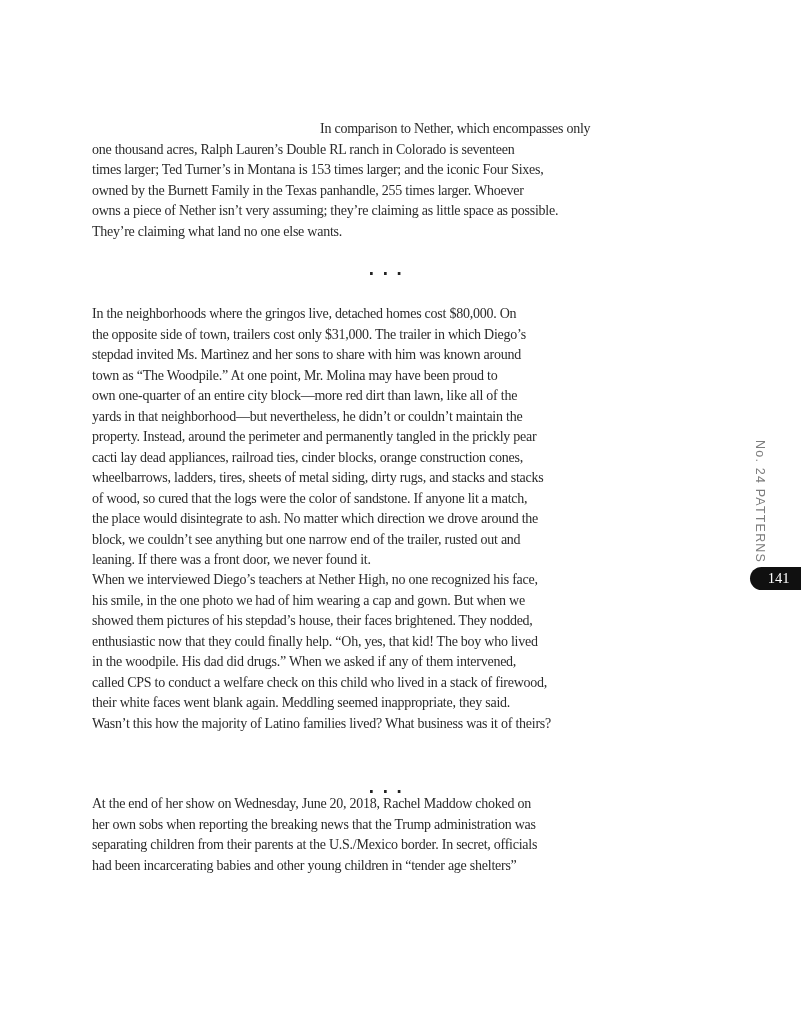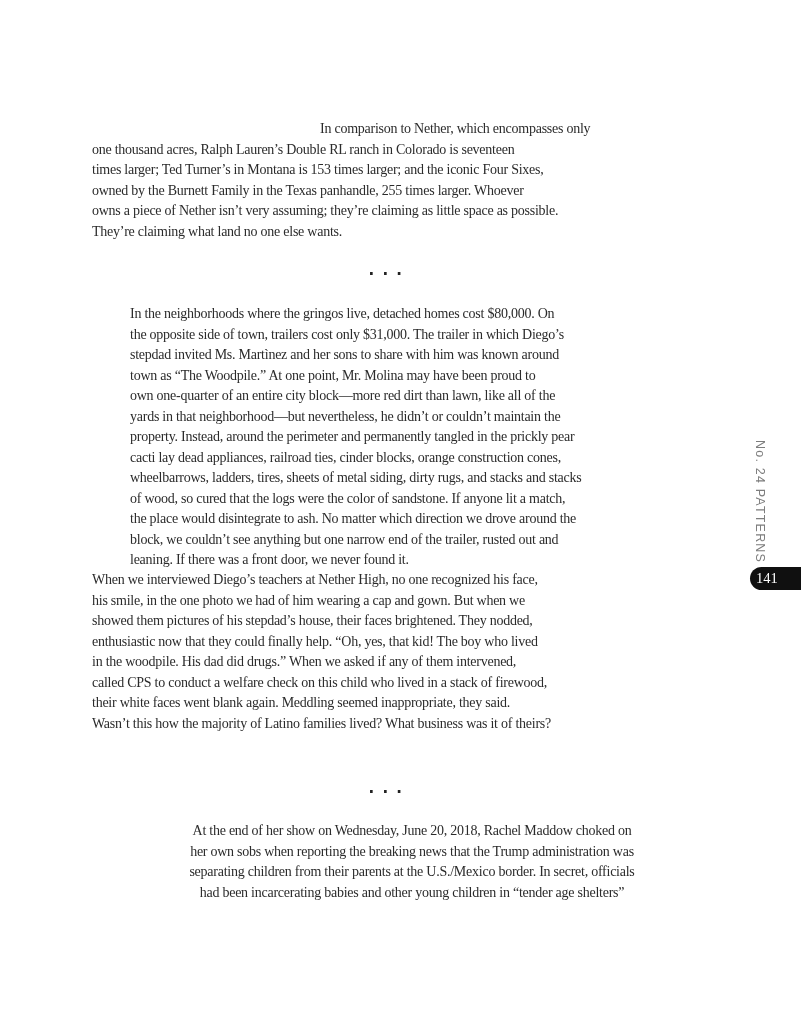--- a/index.html
+++ b/index.html
@@ -22,23 +22,23 @@
     margin: 0;
     font-family: "Liberation Serif", serif;
     font-size: 14px;
     line-height: 20.5px;
     letter-spacing: -0.25px;
     color: #2b2b2b;
     white-space: pre-line;
     text-align: left;
   }
   .para-1 { top: 119px; text-indent: 228px; }
-  .para-2 { top: 304px; margin-left: 38px; }
+  .para-2 { top: 304px; }
   .para-3 { top: 570px; }
-  .para-4 { top: 821px; text-align: center; }
+  .para-4 { top: 794px; }
 
   .separator {
     position: absolute;
     left: 92px;
     width: 588px;
     text-align: center;
     font-family: "DejaVu Sans", sans-serif;
     font-size: 15px;
     font-weight: bold;
     line-height: 16px;
@@ -63,21 +63,21 @@
   .page-badge {
     position: absolute;
     left: 750px;
     top: 567px;
     width: 51px;
     height: 23px;
     background: #101010;
     border-radius: 12px 0 0 12px;
     display: flex;
     align-items: center;
-    justify-content: flex-start;
+    justify-content: center;
     padding-left: 6px;
     box-sizing: border-box;
   }
   .page-badge span {
     color: #ffffff;
     font-family: "Liberation Serif", serif;
     font-size: 14.5px;
     line-height: 1;
   }
 </style>

